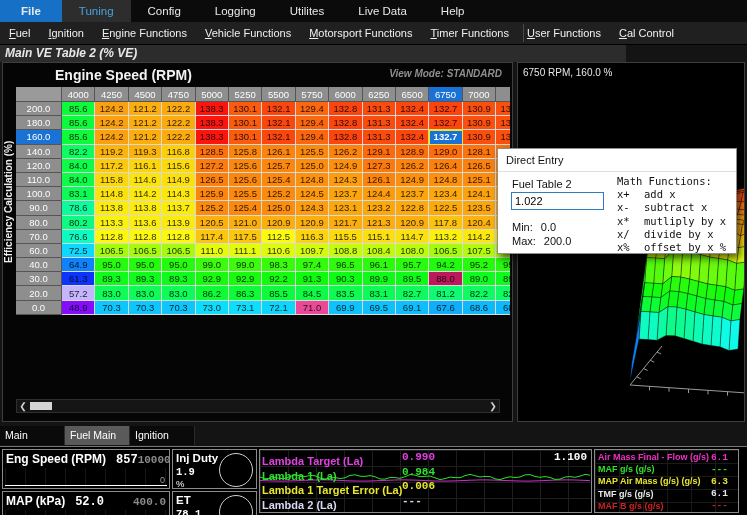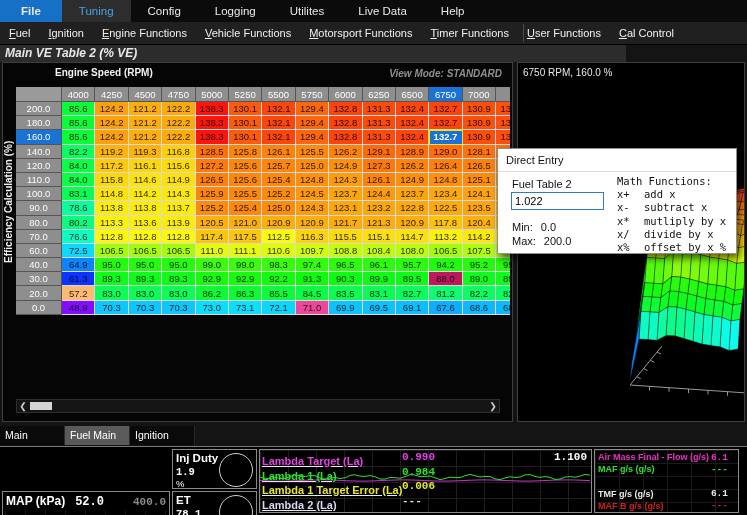--- a/index.html
+++ b/index.html
@@ -13,21 +13,21 @@
   #submenu{position:absolute;left:0;top:22px;width:747px;height:22px;background:#202020;border-bottom:1px solid #000;
            display:flex;align-items:center;}
   .mb2-item{padding:0 9px;font-size:11px;color:#f0f0f0;}
   .mb2-item u{text-decoration:underline;}
   #mb2-divider{position:absolute;left:523px;top:2px;height:18px;width:1px;background:#4a4a4a;}
   
   #titlebar{position:absolute;left:0;top:45px;width:626px;height:17px;background:#2c2c2c;
             font-weight:bold;font-style:italic;font-size:12px;line-height:17px;padding-left:5px;box-sizing:border-box;}
   
   #table-panel{position:absolute;left:2px;top:62px;width:511px;height:360px;background:#050505;border:1px solid #3e3e3e;box-sizing:border-box;}
-  #tp-axis-title{position:absolute;left:52px;top:4px;font-size:10px;font-weight:bold;color:#f2f2f2;}
+  #tp-axis-title{position:absolute;left:52px;top:4px;font-size:14px;font-weight:bold;color:#f2f2f2;}
   #tp-viewmode{position:absolute;right:10px;top:5px;font-size:10px;font-style:italic;font-weight:bold;color:#8f8f8f;}
   #tp-rowaxis{position:absolute;left:0px;top:24px;height:230px;width:13px;writing-mode:vertical-rl;transform:rotate(180deg);
               font-size:10px;font-weight:bold;color:#f0f0f0;text-align:center;}
   #grid-wrap{position:absolute;left:13px;top:24px;width:494px;height:229px;overflow:hidden;}
   .g-row{display:flex;height:14.2px;}
   .g-row.hdr{height:15px;}
   .g-corner{width:46px;flex:none;background:#9a9a9a;border-right:1px solid #555;border-bottom:1px solid #555;box-sizing:border-box;}
   .g-colh,.g-rowh{flex:none;background:#8e8e8e;color:#fdfdfd;font-size:9.5px;display:flex;align-items:center;justify-content:center;
                   border-right:1px solid #555;border-bottom:1px solid #555;box-sizing:border-box;}
   .g-colh{width:33.4px;}
@@ -78,21 +78,21 @@
   .gb-line{position:absolute;left:0;right:0;bottom:1px;height:1px;background:#fff;}
   #box-injduty{left:172px;top:2px;width:85px;height:40px;}
   #box-et{left:172px;top:44px;width:85px;height:40px;}
   .sm-label{position:absolute;left:3px;top:2px;font-size:11.5px;font-weight:bold;color:#fff;}
   .sm-value{position:absolute;left:3px;top:16px;font-size:10.5px;font-weight:bold;color:#fff;font-family:"Liberation Mono",monospace;}
   .sm-unit{position:absolute;left:3px;top:28px;font-size:9.5px;color:#fff;}
   .dial{position:absolute;right:3px;top:3px;width:32px;height:32px;border:1px solid #cfcfcf;border-radius:50%;}
   #box-lambda{left:259px;top:2px;width:333px;height:64px;
               background-image:repeating-linear-gradient(to right,#1e1e1e 0 1px,transparent 1px 28px),
                                repeating-linear-gradient(to bottom,#1e1e1e 0 1px,transparent 1px 16px);}
-  .lam-row{position:absolute;left:2px;height:14px;white-space:nowrap;text-decoration:underline;}
+  .lam-row{position:absolute;left:2px;height:14px;white-space:nowrap;}
   .lam-label{font-size:11px;font-weight:bold;}
   .lam-value{position:absolute;left:140px;font-size:11px;font-weight:bold;font-family:"Liberation Mono",monospace;}
   #lam-scale{position:absolute;right:4px;top:1px;font-size:11px;font-weight:bold;color:#fff;font-family:"Liberation Mono",monospace;}
   #lam-svg{position:absolute;left:0;top:0;}
   #box-airmass{left:594px;top:2px;width:145px;height:64px;
                background-image:repeating-linear-gradient(to right,#1a1a1a 0 1px,transparent 1px 24px),
                                 repeating-linear-gradient(to bottom,#1a1a1a 0 1px,transparent 1px 13px);}
   .am-row{position:absolute;left:3px;right:10px;height:12px;display:flex;justify-content:space-between;align-items:center;white-space:nowrap;}
   .am-label{font-size:9px;font-weight:bold;}
   .am-value{font-size:9.5px;font-weight:bold;font-family:"Liberation Mono",monospace;}
@@ -364,21 +364,21 @@
           <div class="g-cell" style="background: rgb(14, 251, 14);">91.3</div>
           <div class="g-cell" style="background: rgb(14, 251, 20);">90.3</div>
           <div class="g-cell" style="background: rgb(14, 251, 23);">89.9</div>
           <div class="g-cell" style="background: rgb(14, 251, 26);">89.5</div>
           <div class="g-cell" style="background: #be185d;">88.0</div>
           <div class="g-cell" style="background: rgb(14, 251, 30);">89.0</div>
           <div class="g-cell" style="background: rgb(14, 251, 30);">89.0</div>
         </div>
         <div class="g-row">
           <div class="g-rowh">20.0</div>
-          <div class="g-cell" style="background: #fdba74;">57.2</div>
+          <div class="g-cell" style="background: #c4b5fd;">57.2</div>
           <div class="g-cell" style="background: rgb(14, 251, 88);">83.0</div>
           <div class="g-cell" style="background: rgb(14, 251, 88);">83.0</div>
           <div class="g-cell" style="background: rgb(14, 251, 88);">83.0</div>
           <div class="g-cell" style="background: rgb(14, 251, 54);">86.2</div>
           <div class="g-cell" style="background: rgb(14, 251, 53);">86.3</div>
           <div class="g-cell" style="background: rgb(14, 251, 61);">85.5</div>
           <div class="g-cell" style="background: rgb(14, 251, 69);">84.5</div>
           <div class="g-cell" style="background: rgb(14, 251, 81);">83.5</div>
           <div class="g-cell" style="background: rgb(14, 251, 87);">83.1</div>
           <div class="g-cell" style="background: rgb(14, 251, 93);">82.7</div>
@@ -614,20 +614,31 @@
       </div>
   </div>
 
   <div id="tabs">
       <div class="tab">Main</div>
       <div class="tab selected">Fuel Main</div>
       <div class="tab">Ignition Main</div>
     </div>
 
   <div id="bottom">
+    <div class="gbox" id="box-engspeed">
+      <div class="gb-row">
+        <span class="gb-label">Eng Speed (RPM)</span>
+        <span class="gb-value">857</span>
+        <span class="gb-max">10000</span>
+      </div>
+      <div class="gb-graph">
+        <span class="gb-zero">0</span>
+        <div class="gb-line"></div>
+      </div>
+    </div>
     <div class="gbox" id="box-map">
       <div class="gb-row">
         <span class="gb-label">MAP (kPa)</span>
         <span class="gb-value">52.0</span>
         <span class="gb-max">400.0</span>
       </div>
       <div class="gb-graph"></div>
     </div>
     <div class="gbox" id="box-injduty">
       <div class="sm-label">Inj Duty</div>
@@ -653,20 +664,24 @@
       </div>
     <div class="gbox" id="box-airmass">
         <div class="am-row" style="top: 1px;">
           <span class="am-label" style="color: rgb(238, 48, 200);">Air Mass Final - Flow (g/s)</span>
           <span class="am-value" style="color: rgb(238, 48, 200);">6.1</span>
         </div>
         <div class="am-row" style="top: 13.2px;">
           <span class="am-label" style="color: rgb(46, 224, 46);">MAF g/s (g/s)</span>
           <span class="am-value" style="color: rgb(46, 224, 46);">---</span>
         </div>
+        <div class="am-row" style="top: 25.4px;">
+          <span class="am-label" style="color: rgb(230, 230, 46);">MAP Air Mass (g/s) (g/s)</span>
+          <span class="am-value" style="color: rgb(230, 230, 46);">6.3</span>
+        </div>
         <div class="am-row" style="top: 37.6px;">
           <span class="am-label" style="color: rgb(232, 232, 232);">TMF g/s (g/s)</span>
           <span class="am-value" style="color: rgb(232, 232, 232);">6.1</span>
         </div>
         <div class="am-row" style="top: 49.8px;">
           <span class="am-label" style="color: rgb(208, 32, 32);">MAF B g/s (g/s)</span>
           <span class="am-value" style="color: rgb(208, 32, 32);">---</span>
         </div>
       </div>
   </div>

